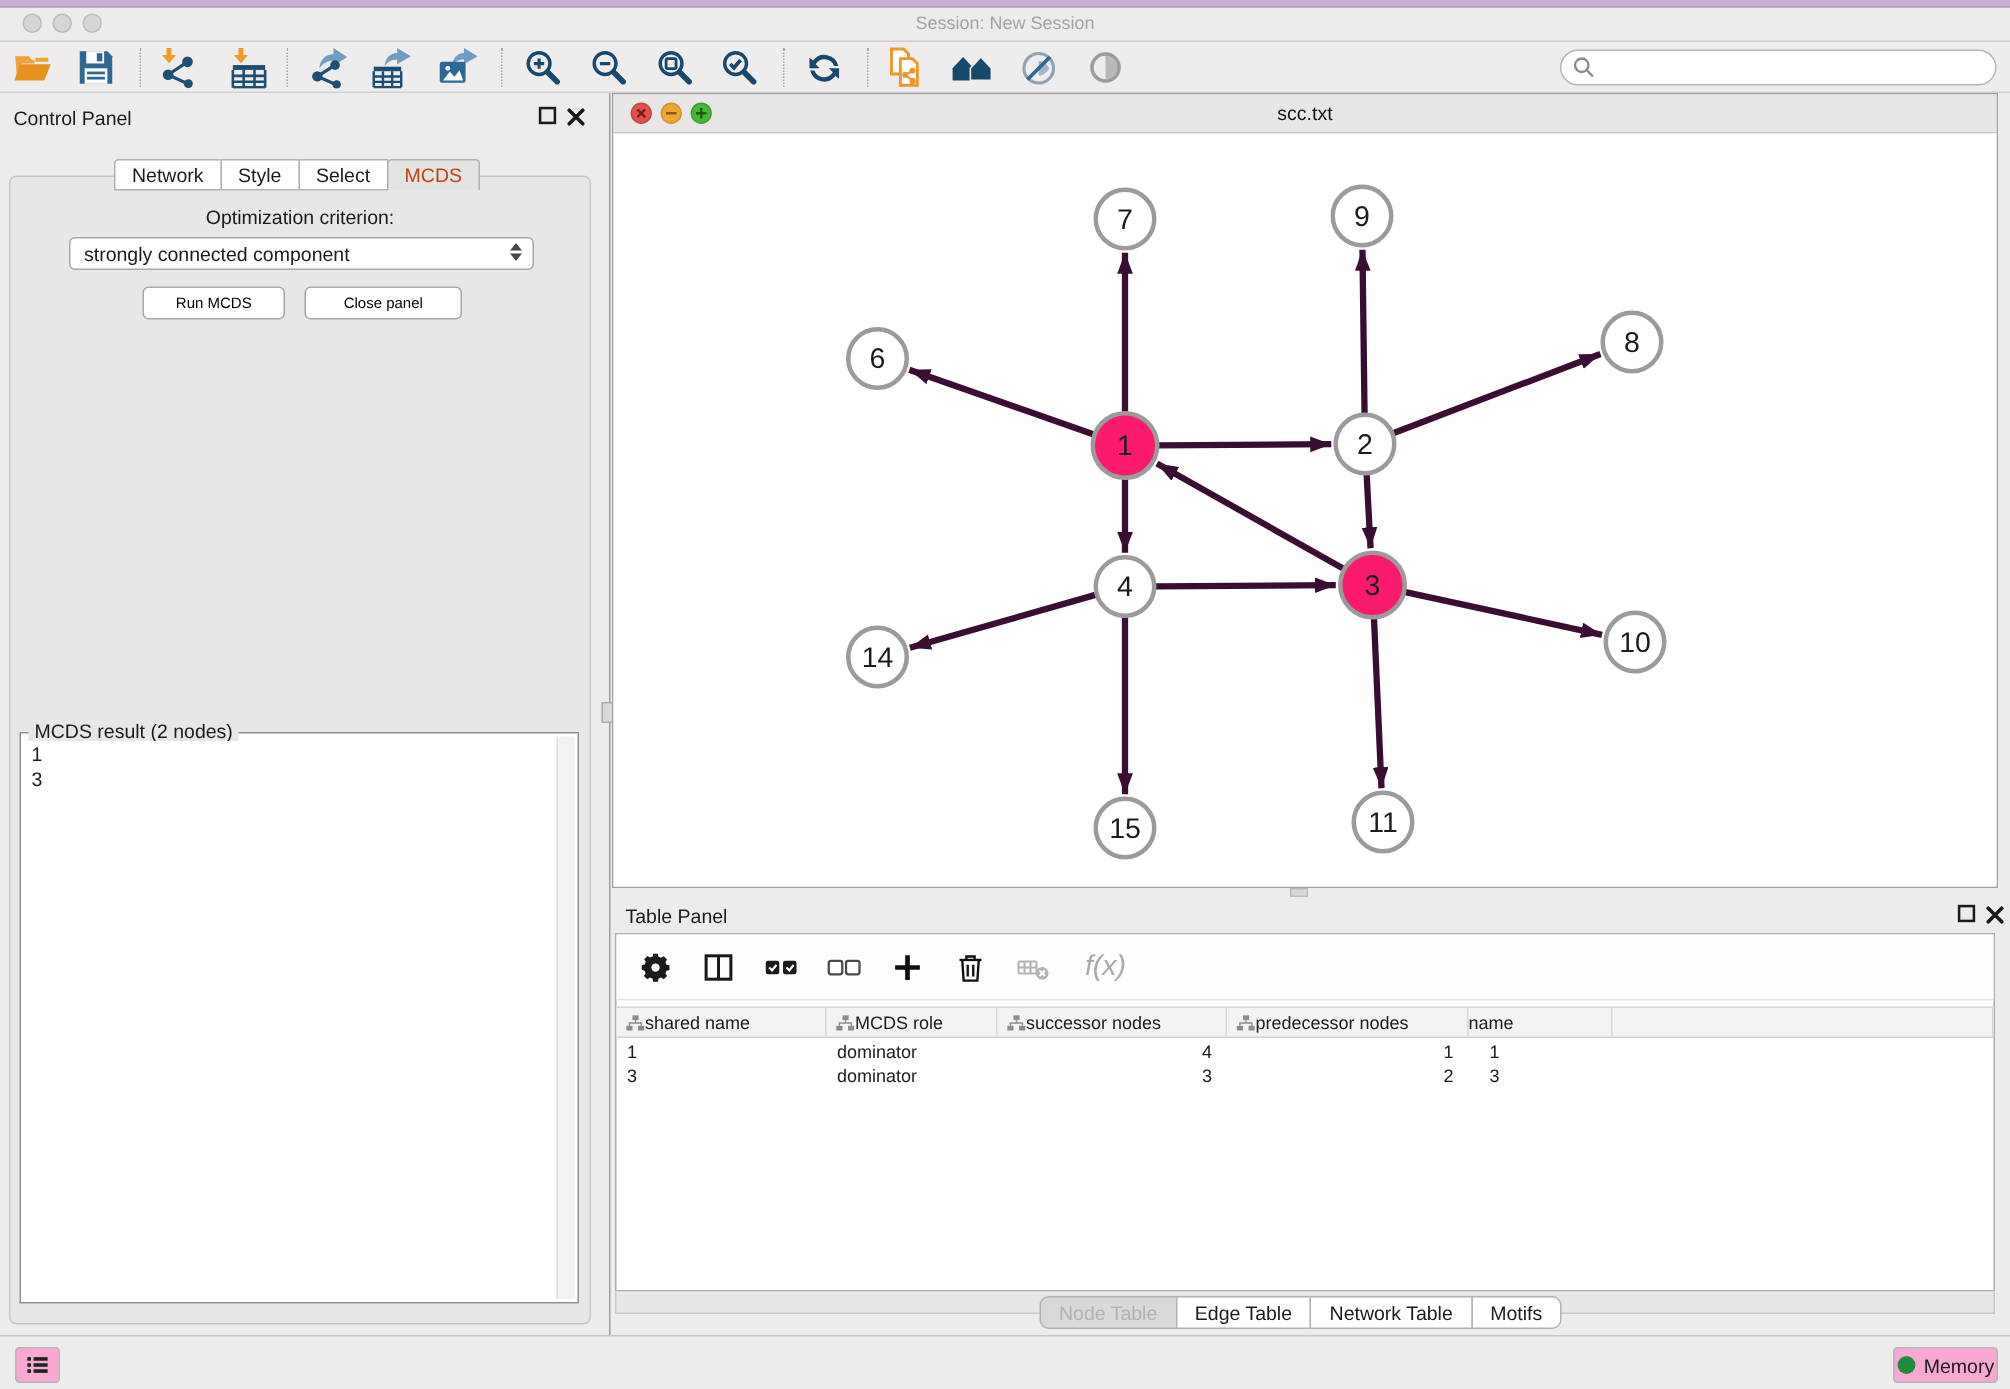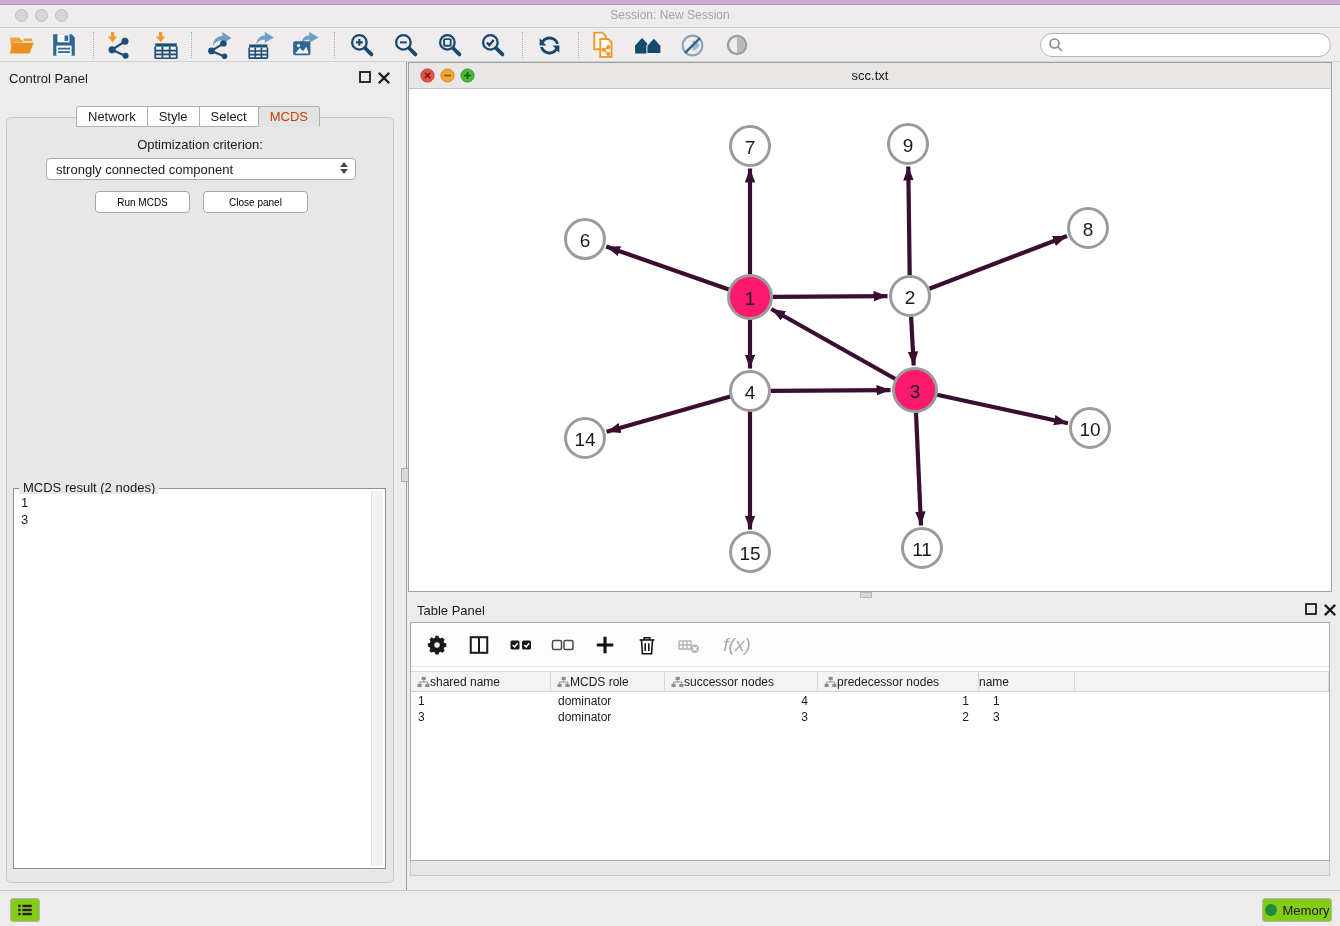--- a/index.html
+++ b/index.html
@@ -91,21 +91,21 @@
   .tp-hscroll { position:absolute; left:2px; top:263px; width:920px; height:15px; background:#e7e7e7; border:1px solid #c9c9c9; border-top:none; }
   .tp-tabs { position:absolute; left:285px; top:266px; height:22px; display:flex; z-index:2; }
   .btab { height:22px; padding:0 12px; background:#fff; border:1px solid #b2b2b2; margin-left:-1px;
           font-size:13px; display:flex; align-items:center; white-space:nowrap; }
   .btab.first { border-radius:6px 0 0 6px; margin-left:0; }
   .btab.last { border-radius:0 6px 6px 0; }
   .btab.selected { background:#d9d9d9; color:#b2b2b2; }
 
   
   .statusbar { position:absolute; left:0; top:890px; width:1340px; height:36px; background:#ececec; border-top:1px solid #c6c6c6; }
-  .sb-btn { position:absolute; top:7px; height:24px; background:#84cc16; border:1px solid #b5b5b5; border-radius:3px;
+  .sb-btn { position:absolute; top:7px; height:24px; background:#f9a8d4; border:1px solid #b5b5b5; border-radius:3px;
             display:flex; align-items:center; justify-content:center; }
   .mem-dot { width:12px; height:12px; border-radius:50%; background:#1f8c3b; margin-right:6px; }
   .mem-label { font-size:13px; }
 </style>
 </head>
 <body>
 
 <div class="screen">
 
   <div class="app-titlebar">
@@ -535,20 +535,26 @@
       <div class="trow tgrid" style="top:86px">
         <div class="td l">3</div>
         <div class="td l">dominator</div>
         <div class="td r">3</div>
         <div class="td r">2</div>
         <div class="td n">3</div>
         <div class="td"></div>
       </div>
     </div>
     <div class="tp-hscroll"></div>
+    <div class="tp-tabs">
+      <span class="btab first selected">Node Table</span>
+      <span class="btab">Edge Table</span>
+      <span class="btab">Network Table</span>
+      <span class="btab last">Motifs</span>
+    </div>
   </div>
 
   <div class="statusbar">
     <span class="sb-btn" style="left:10px; width:30px;">
       <svg width="18" height="18" viewBox="0 0 24 24">
           <g fill="#222">
             <rect x="3" y="5" width="3.2" height="3.2"></rect>
             <rect x="8.5" y="5" width="12.5" height="3.2"></rect>
             <rect x="3" y="10.4" width="3.2" height="3.2"></rect>
             <rect x="8.5" y="10.4" width="12.5" height="3.2"></rect>

